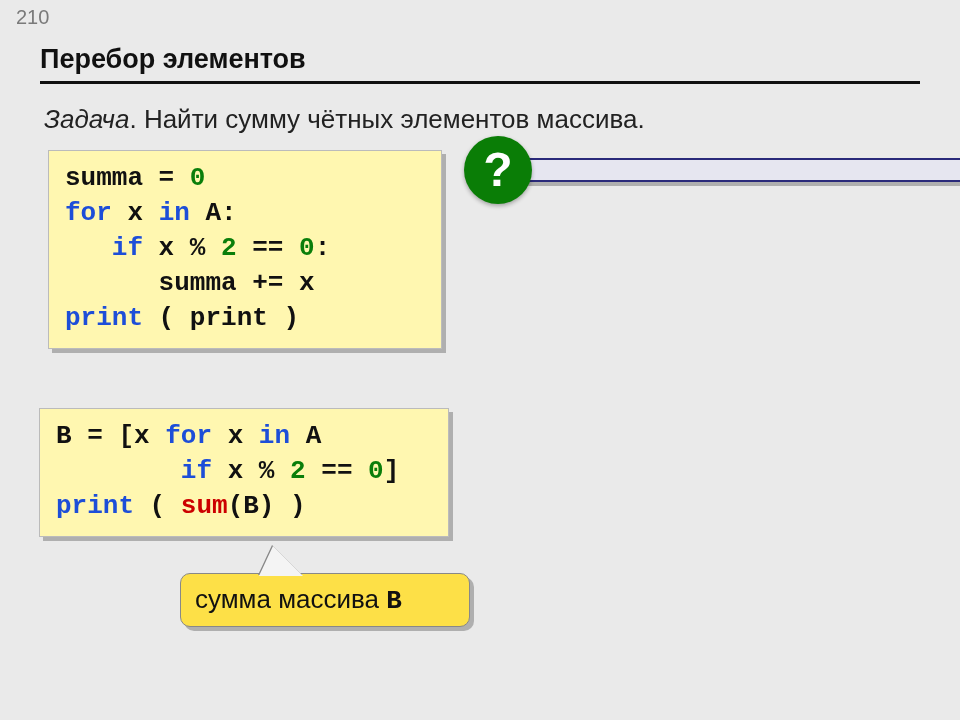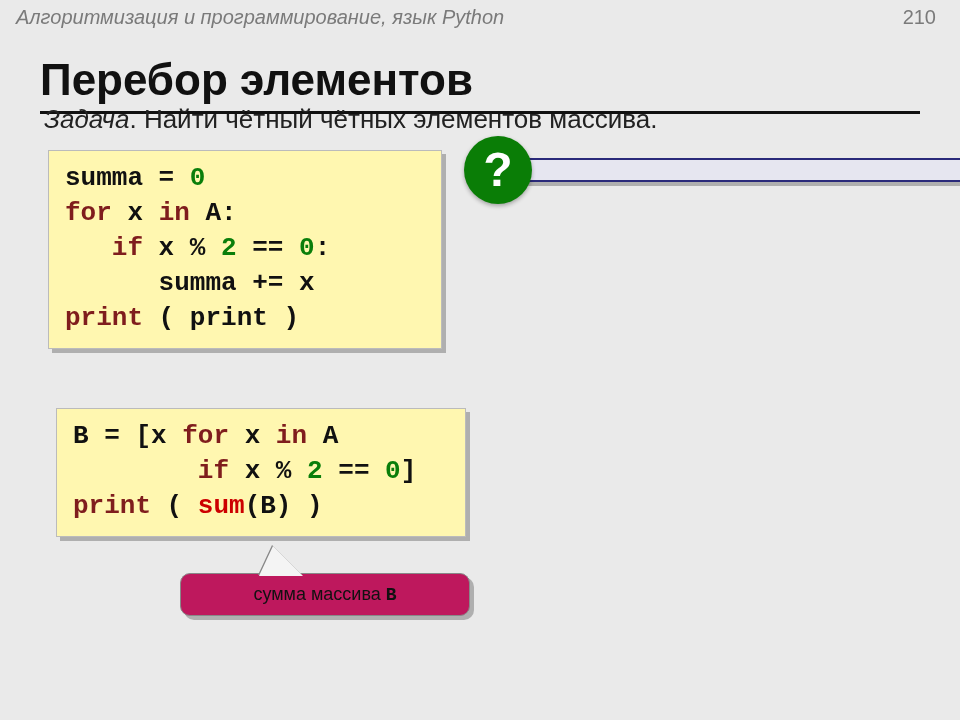--- a/index.html
+++ b/index.html
@@ -30,27 +30,26 @@
   }
   .topbar .pagenum {
     font-style: normal;
   }
 
   .slide-title {
     position: absolute;
     top: 44px;
     left: 40px;
     right: 40px;
-    font-size: 44px;
+    font-size: 27px;
     font-weight: bold;
     color: #111;
     border-bottom: 3px solid #111;
     padding-bottom: 6px;
     font-family: Arial, sans-serif;
-    margin-top: 11px;
   }
 
   .problem {
     position: absolute;
     top: 104px;
     left: 44px;
     font-size: 26px;
     color: #222;
   }
   .problem .label {
@@ -72,24 +71,24 @@
   }
   .code1 {
     position: absolute;
     top: 150px;
     left: 48px;
     width: 360px;
   }
   .code2 {
     position: absolute;
     top: 408px;
-    left: 56px;
+    left: 39px;
     width: 376px;
   }
-  .code-kw   { color: #7f1d1d; }
+  .code-kw   { color: #1d4ed8; }
   .code-num  { color: #0a7e0a; }
   .code-fn   { color: #c00; }
 
   .alt-label {
     position: absolute;
     top: 368px;
     left: 50px;
     font-size: 26px;
     color: #222;
     font-weight: bold;
@@ -126,55 +125,54 @@
     justify-content: center;
     box-shadow: 0 2px 4px rgba(0,0,0,0.3);
   }
 
   
   .callout {
     position: absolute;
     top: 573px;
     left: 180px;
     width: 260px;
-    background: #be185d;
+    background: #fde047;
     border: 1px solid #888;
     border-radius: 10px;
     box-shadow: 4px 4px 0 rgba(0,0,0,0.25);
-    text-align: center;
+    text-align: left;
     padding: 10px 14px;
-    font-size: 18px;
+    font-size: 26px;
     color: #111;
   }
   .callout .mono { font-family: "Courier New", monospace; font-weight: bold; }
   .callout-tail {
     position: absolute;
     top: -28px;
     left: 78px;
     width: 0; height: 0;
     border-left: 14px solid transparent;
     border-right: 30px solid transparent;
     border-bottom: 30px solid #f4f4f4;
     filter: drop-shadow(-1px -1px 0 #888);
   }
 </style>
 </head>
 <body>
 
 <div class="slide">
 
   <div class="topbar">
-    <span>Алгоритмизация и программирование, язык Python</span>
     <span class="pagenum">210</span>
   </div>
 
   <div class="slide-title">Перебор элементов</div>
 
   <div class="problem">
-    <span class="label">Задача</span><span>. Найти чётный чётных элементов массива.</span>
+    <span class="label">Задача</span><span>. Найти сумму чётных элементов массива.</span>
   </div>
 
   <div class="codebox code1"><span>summa = </span><span class="code-num">0</span>
 <span class="code-kw">for</span><span> x </span><span class="code-kw">in</span><span> A:</span>
 <span class="code-kw">   if</span><span> x % </span><span class="code-num">2</span><span> == </span><span class="code-num">0</span><span>:</span>
 <span>      summa += x</span>
 <span class="code-kw">print</span><span> ( print )</span></div>
 
   <div class="question-box">
     <div class="q-badge">?</div>

